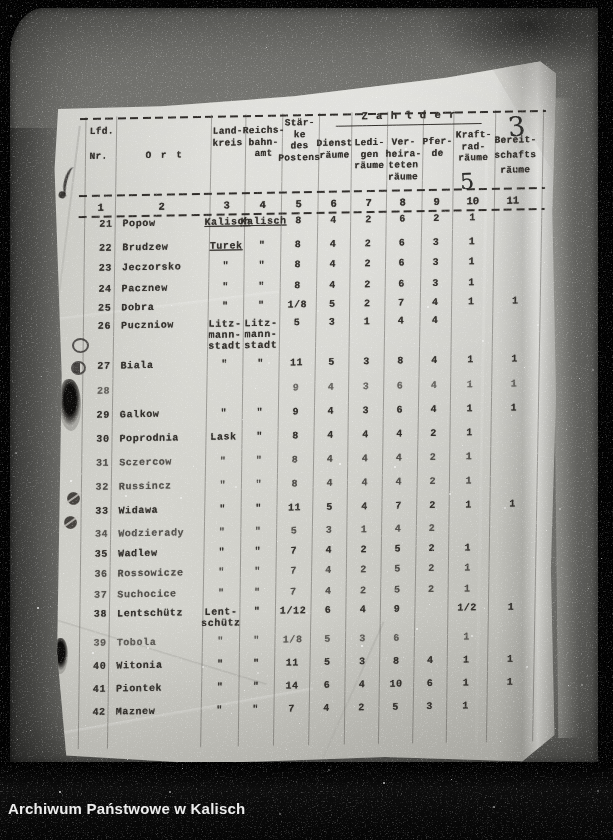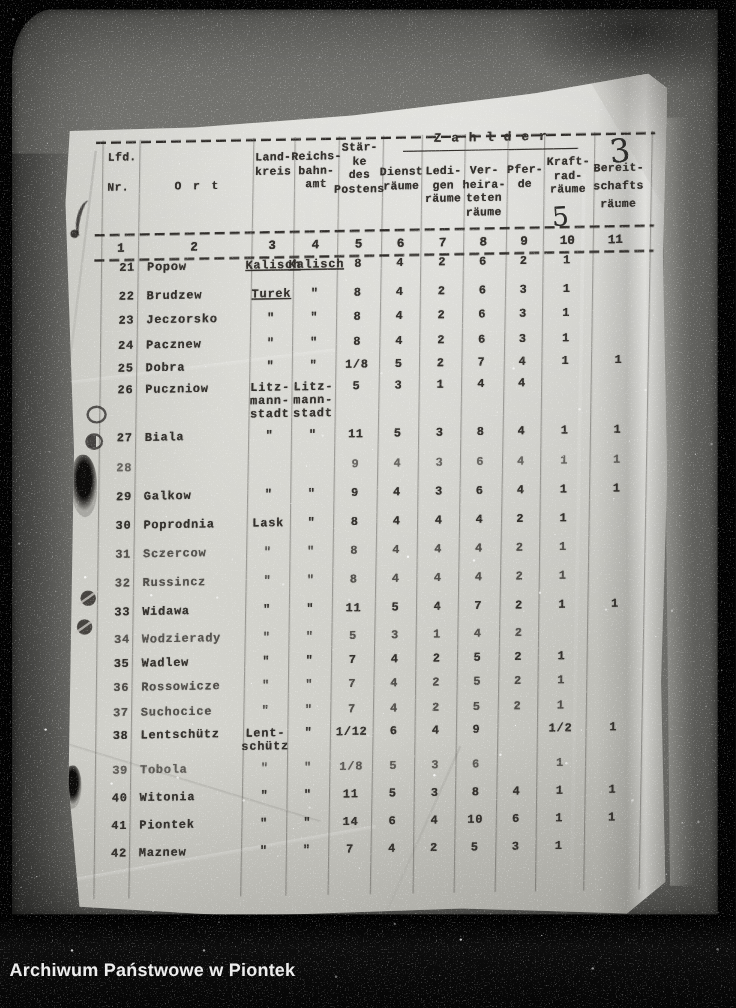--- a/index.html
+++ b/index.html
@@ -489,21 +489,21 @@
     <div class="scribble"></div>
     <div class="ring" style="left:22px;top:283px;width:13px;height:11px;"></div>
     <div class="ring half" style="left:21px;top:306px;width:11px;height:10px;"></div>
     <div class="blob" style="left:9px;top:324px;width:22px;height:52px;border-radius:45% 55% 50% 60%;"></div>
     <div class="slashring" style="left:17px;top:437px;"></div>
     <div class="slashring" style="left:14px;top:461px;"></div>
     <div class="blob" style="left:3px;top:583px;width:15px;height:36px;border-radius:50% 50% 60% 40%;"></div>
   </div>
 
   <div class="caption-bar">
-    <div class="caption">Archiwum Państwowe w Piontek</div>
+    <div class="caption">Archiwum Państwowe w Kalisch</div>
   </div>
 
   <svg class="grain" width="613" height="840">
     <defs>
       <filter id="g1">
           <feTurbulence type="fractalNoise" baseFrequency="0.8" numOctaves="2" seed="7"></feTurbulence>
         <feColorMatrix type="matrix" values="0 0 0 0 1  0 0 0 0 1  0 0 0 0 1  0.9 0.9 0.9 0 -1.45"></feColorMatrix>
         </filter>
     </defs>
     <rect width="613" height="840" filter="url(#g1)" opacity="0.55"></rect>

